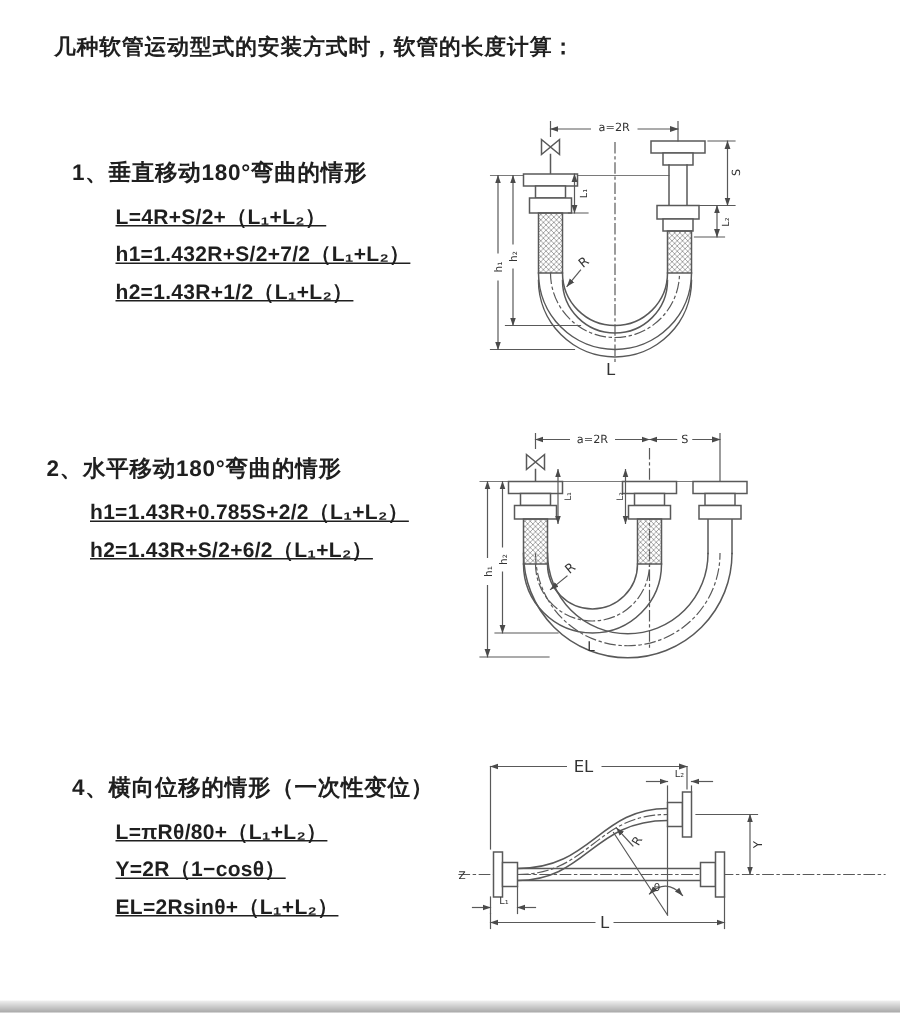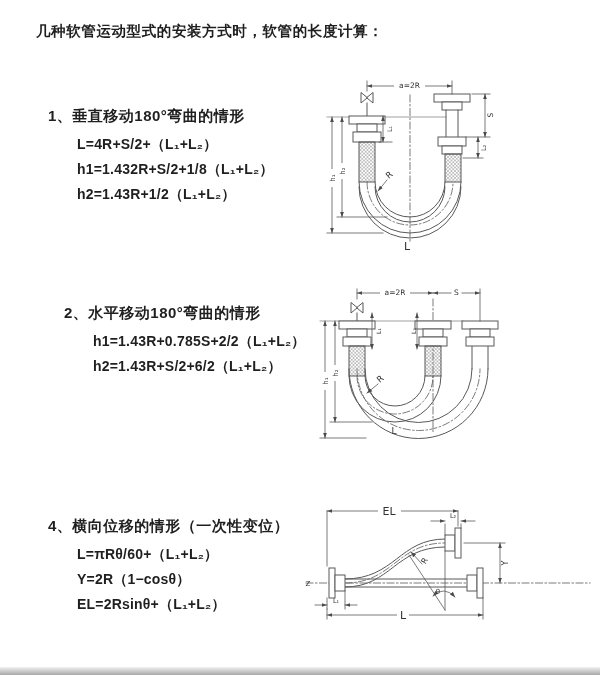--- a/index.html
+++ b/index.html
@@ -7,29 +7,29 @@
     width:600px;height:675px;position:relative;overflow:hidden;
     background:#ffffff;color:#1f1f1f;
     font-family:"Liberation Sans","DejaVu Sans",sans-serif;
   }
   .title{
     position:absolute;left:36px;top:22px;
     font-size:14.5px;font-weight:bold;letter-spacing:0.6px;text-align:right;
   }
   .sec{position:absolute;width:280px;}
   #sec1{left:48px;top:106px}
-  #sec2{left:64px;top:303px}
+  #sec2{left:31px;top:303px}
   #sec3{left:48px;top:516px}
   .sec-heading{
     font-size:15px;font-weight:bold;line-height:19px;
     margin:0 0 12px 0;letter-spacing:0.5px;white-space:nowrap;
   }
   .formula{
     font-size:14px;font-weight:bold;line-height:15px;
-    margin:0 0 10px 29px;letter-spacing:0.2px;white-space:nowrap;
+    margin:0 0 10px 29px;letter-spacing:0.2px;white-space:nowrap;text-decoration:underline;
   }
   svg.diag{position:absolute;}
   #d1{left:315px;top:73px;width:275px;height:182px}
   #d2{left:308px;top:281px;width:285px;height:182px}
   #d3{left:298px;top:498px;width:300px;height:142px}
   svg text{font-family:"DejaVu Sans","Liberation Sans",sans-serif;}
   .cl{stroke-dasharray:7 2.5 1.5 2.5;stroke-width:0.8;}
   .thin{stroke-width:0.7;stroke:#7a7a7a;}
   .edge{
     position:absolute;left:0;bottom:0;width:600px;height:8px;
@@ -37,33 +37,33 @@
   }
 </style>
 </head>
 <body>
 
 <div class="title">几种软管运动型式的安装方式时，软管的长度计算：</div>
 
 <div class="sec" id="sec1">
   <div class="sec-heading">1、垂直移动180°弯曲的情形</div>
   <div class="formula">L=4R+S/2+（L₁+L₂）</div>
-  <div class="formula">h1=1.432R+S/2+1/8（L₁+L₂）</div>
+  <div class="formula">h1=1.432R+S/2+7/2（L₁+L₂）</div>
   <div class="formula">h2=1.43R+1/2（L₁+L₂）</div>
 </div>
 
 <div class="sec" id="sec2">
   <div class="sec-heading">2、水平移动180°弯曲的情形</div>
   <div class="formula">h1=1.43R+0.785S+2/2（L₁+L₂）</div>
   <div class="formula">h2=1.43R+S/2+6/2（L₁+L₂）</div>
 </div>
 
 <div class="sec" id="sec3">
   <div class="sec-heading">4、横向位移的情形（一次性变位）</div>
-  <div class="formula">L=πRθ/60+（L₁+L₂）</div>
+  <div class="formula">L=πRθ/80+（L₁+L₂）</div>
   <div class="formula">Y=2R（1−cosθ）</div>
   <div class="formula">EL=2Rsinθ+（L₁+L₂）</div>
 </div>
 
 <svg class="diag" id="d1" viewBox="0 0 275 182">
   <defs>
     <marker id="ar1" viewBox="0 0 10 10" refX="9.5" refY="5" markerWidth="7" markerHeight="7" orient="auto-start-reverse">
       <path d="M0,1.5 L10,5 L0,8.5 Z" fill="#4a4a4a"></path>
     </marker>
     <pattern id="ht1" width="3.5" height="3.5" patternUnits="userSpaceOnUse">

